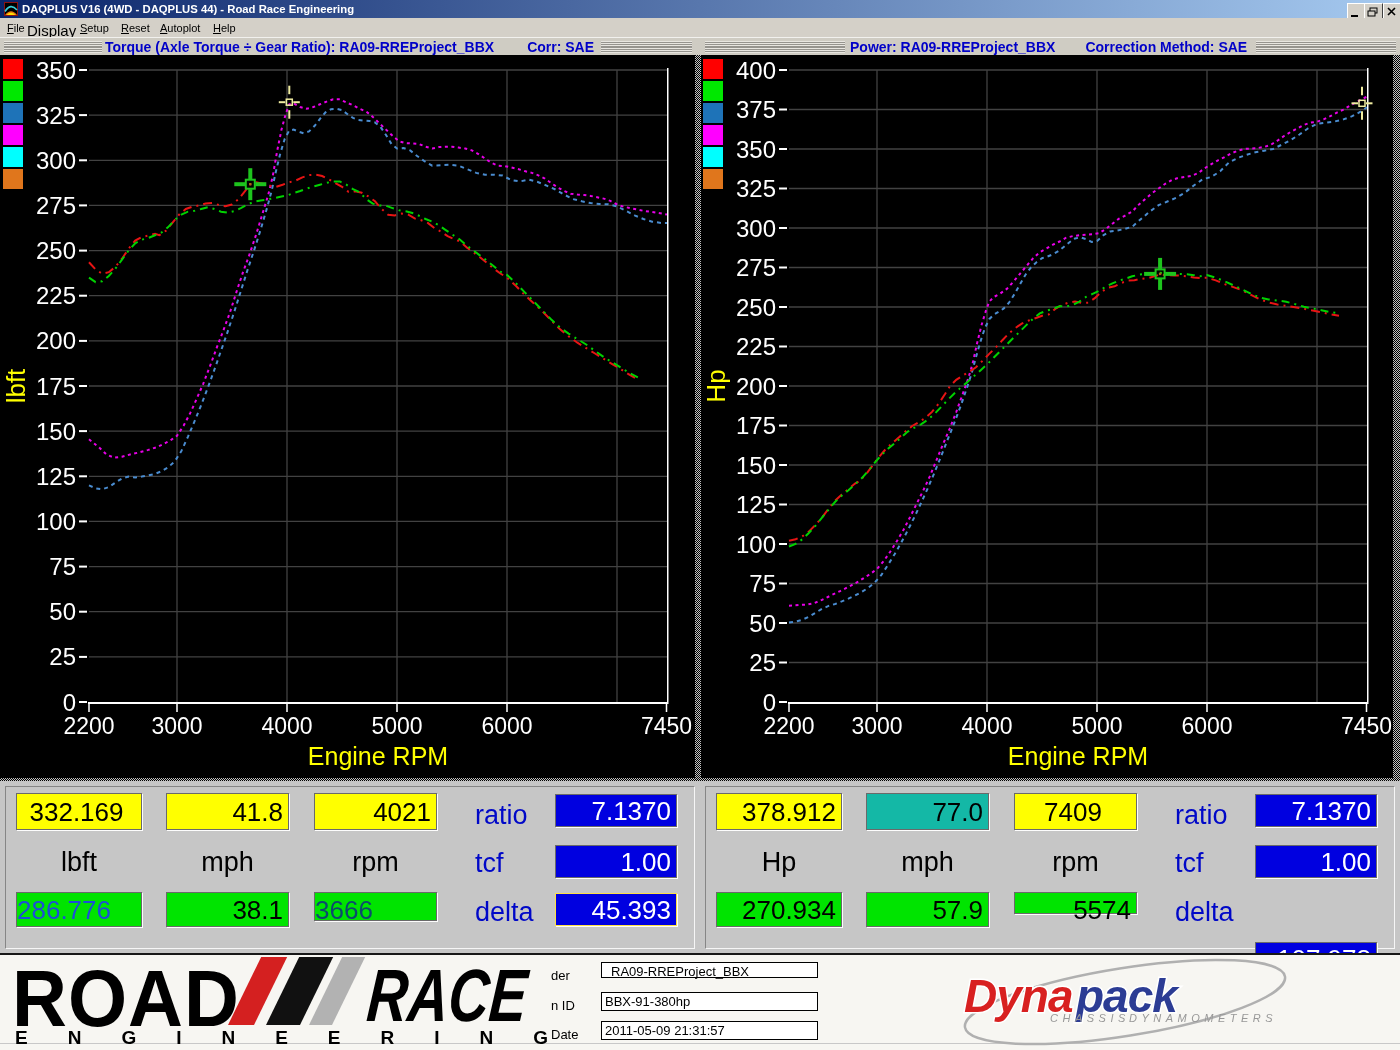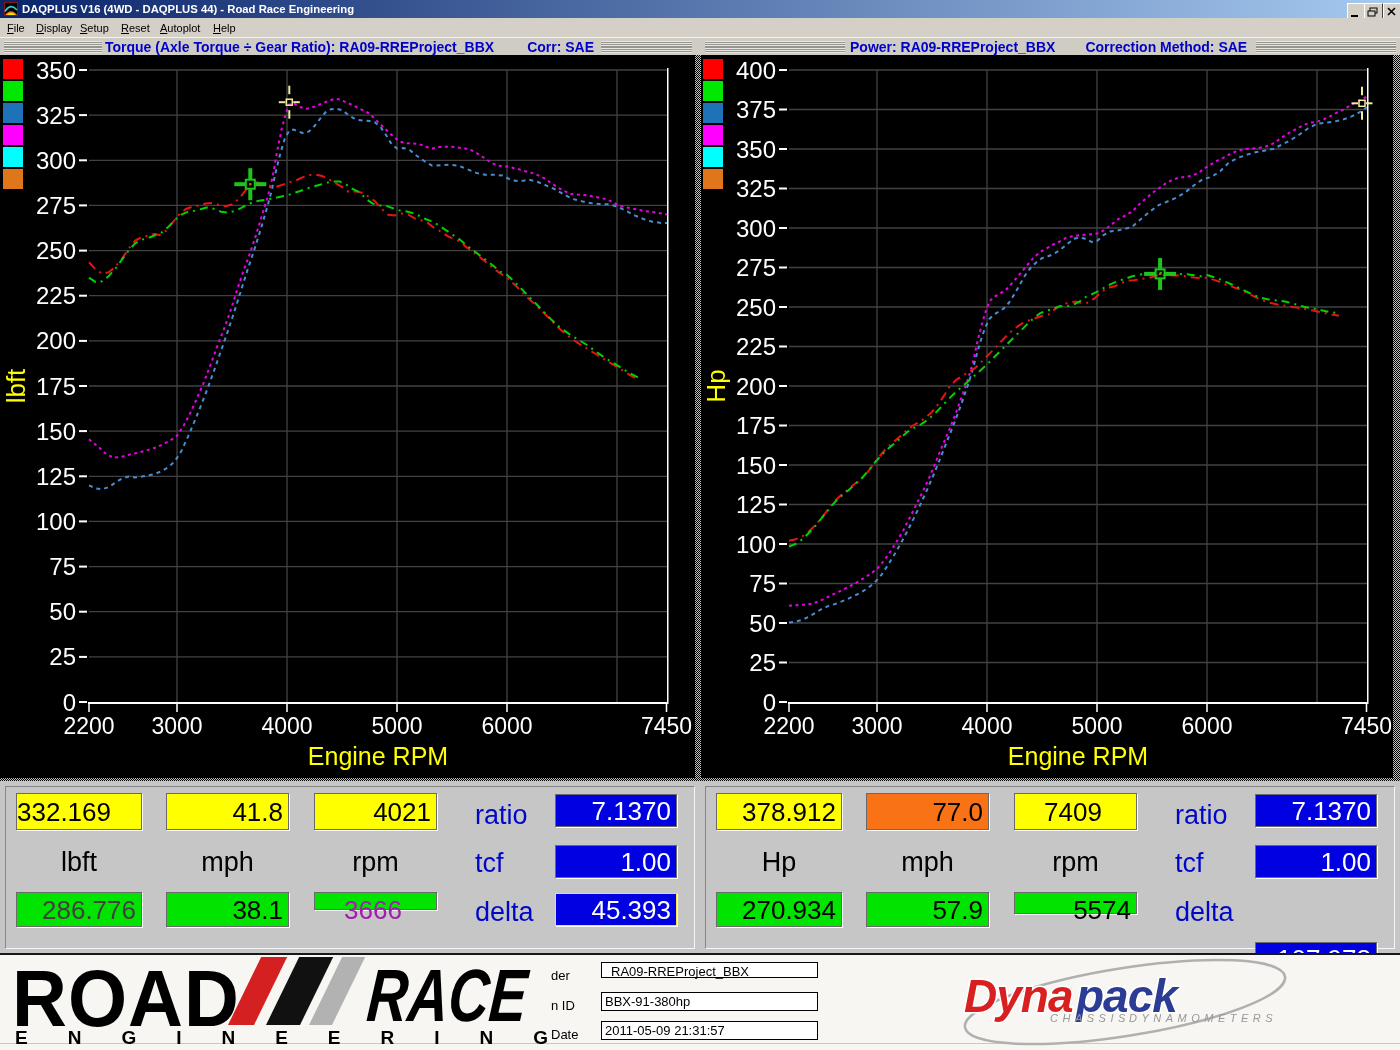--- a/index.html
+++ b/index.html
@@ -14,21 +14,21 @@
     </svg></div>
 <div style="left:1364px;position:absolute;top:3px;width:17px;height:14px;background:#d4d0c8;border-top:1px solid #fff;border-left:1px solid #fff;border-right:1px solid #404040;border-bottom:1px solid #404040"><svg width="15" height="12" viewBox="0 0 15 12">
       <rect x="5" y="2" width="7" height="5" fill="none" stroke="#000"></rect>
       <rect x="3" y="5" width="7" height="5" fill="#d4d0c8" stroke="#000"></rect>
     </svg></div>
 <div style="left:1383px;position:absolute;top:3px;width:17px;height:14px;background:#d4d0c8;border-top:1px solid #fff;border-left:1px solid #fff;border-right:1px solid #404040;border-bottom:1px solid #404040"><svg width="15" height="12" viewBox="0 0 15 12">
       <path d="M4 2 L11 9 M11 2 L4 9" stroke="#000" stroke-width="1.6"></path>
     </svg></div>
 <div style="position:absolute;left:0;top:18px;width:1400px;height:19px;background:#d4d0c8"></div>
 <div style="position:absolute;left:7px;top:22px;font-size:11px;color:#000"><span style="text-decoration:underline">F</span>ile</div>
-<div style="position:absolute;left:36px;top:22px;font-size:11px;color:#000"><span style="text-decoration:underline">D</span>isplay</div>
+<div style="position:absolute;left:27px;top:22px;font-size:15px;color:#000"><span style="text-decoration:underline">D</span>isplay</div>
 <div style="position:absolute;left:80px;top:22px;font-size:11px;color:#000"><span style="text-decoration:underline">S</span>etup</div>
 <div style="position:absolute;left:121px;top:22px;font-size:11px;color:#000"><span style="text-decoration:underline">R</span>eset</div>
 <div style="position:absolute;left:160px;top:22px;font-size:11px;color:#000"><span style="text-decoration:underline">A</span>utoplot</div>
 <div style="position:absolute;left:213px;top:22px;font-size:11px;color:#000"><span style="text-decoration:underline">H</span>elp</div>
 <div style="position:absolute;left:0;top:37px;width:700px;height:18px;background:#cfccc3;border-top:1px solid #f2f1ee"></div>
 <div style="position:absolute;left:4px;top:41px;width:98px;height:12px;background:repeating-linear-gradient(180deg,#e8e6e0 0 1px,#96948e 1px 2.2px)"></div>
 <div style="position:absolute;left:601px;top:41px;width:91px;height:12px;background:repeating-linear-gradient(180deg,#e8e6e0 0 1px,#96948e 1px 2.2px)"></div>
 <div style="position:absolute;left:105px;top:39px;font-size:14px;font-weight:bold;color:#0000c8">Torque (Axle Torque ÷ Gear Ratio): RA09-RREProject_BBX<span style="margin-left:33px">Corr: SAE</span></div>
 <div style="position:absolute;left:700px;top:37px;width:700px;height:18px;background:#cfccc3;border-top:1px solid #f2f1ee"></div>
 <div style="position:absolute;left:705px;top:41px;width:140px;height:12px;background:repeating-linear-gradient(180deg,#e8e6e0 0 1px,#96948e 1px 2.2px)"></div>
@@ -224,38 +224,38 @@
       <line x1="460.1" y1="223.9" x2="460.1" y2="234.9" stroke-width="4"></line>
       <rect x="455.6" y="214.4" width="9" height="9" stroke-width="2"></rect>
       <rect x="458.90000000000003" y="217.70000000000002" width="2.4" height="2.4" stroke="none" fill="#a86414"></rect>
     </g>
   </svg>
 <div class="checker" style="position:absolute;left:695px;top:55px;width:6px;height:726px"></div>
 <div class="checker" style="position:absolute;left:1393px;top:55px;width:7px;height:726px"></div>
 <div class="checker" style="position:absolute;left:0;top:778px;width:1400px;height:3px"></div>
 <div style="position:absolute;left:0;top:781px;width:1400px;height:172px;background:#c6c6c6"></div>
 <div style="position:absolute;left:5px;top:786px;width:688px;height:161px;border-top:1px solid #868686;border-left:1px solid #868686;border-bottom:1px solid #f6f6f6;border-right:1px solid #f6f6f6"></div>
-<div style="position:absolute;left:16px;top:793px;width:126px;height:37px;background:#ffff00;border:1px solid #6a6a6a;box-shadow:1px 1px 0 #fdfdfd;font-size:26px;color:#000;text-align:left;line-height:37px;padding-right:5px;box-sizing:border-box">332.169</div>
+<div style="position:absolute;left:16px;top:793px;width:126px;height:37px;background:#ffff00;border:1px solid #6a6a6a;box-shadow:1px 1px 0 #fdfdfd;font-size:26px;color:#000;text-align:center;line-height:37px;padding-right:5px;box-sizing:border-box">332.169</div>
 <div style="position:absolute;left:166px;top:793px;width:123px;height:37px;background:#ffff00;border:1px solid #6a6a6a;box-shadow:1px 1px 0 #fdfdfd;font-size:26px;color:#000;text-align:right;line-height:37px;padding-right:5px;box-sizing:border-box">41.8</div>
 <div style="position:absolute;left:314px;top:793px;width:123px;height:37px;background:#ffff00;border:1px solid #6a6a6a;box-shadow:1px 1px 0 #fdfdfd;font-size:26px;color:#000;text-align:right;line-height:37px;padding-right:5px;box-sizing:border-box">4021</div>
-<div style="position:absolute;left:16px;top:892px;width:126px;height:35px;background:#00e400;border:1px solid #6a6a6a;box-shadow:1px 1px 0 #fdfdfd;font-size:26px;color:#404040;text-align:right;line-height:35px;padding-right:5px;box-sizing:border-box">286.776</div>
+<div style="position:absolute;left:16px;top:892px;width:126px;height:35px;background:#00e400;border:1px solid #6a6a6a;box-shadow:1px 1px 0 #fdfdfd;font-size:26px;color:#1d4ed8;line-height:35px;padding-right:5px;box-sizing:border-box">286.776</div>
 <div style="position:absolute;left:166px;top:892px;width:123px;height:35px;background:#00e400;border:1px solid #6a6a6a;box-shadow:1px 1px 0 #fdfdfd;font-size:26px;color:#000;text-align:right;line-height:35px;padding-right:5px;box-sizing:border-box">38.1</div>
-<div style="position:absolute;left:314px;top:892px;width:123px;height:18px;background:#00e400;border:1px solid #6a6a6a;box-shadow:1px 1px 0 #fdfdfd;font-size:26px;color:#a21caf;text-align:center;line-height:35px;padding-right:5px;box-sizing:border-box">3666</div>
+<div style="position:absolute;left:314px;top:892px;width:123px;height:29px;background:#00e400;border:1px solid #6a6a6a;box-shadow:1px 1px 0 #fdfdfd;font-size:26px;color:#0c4a6e;text-align:left;line-height:35px;padding-right:5px;box-sizing:border-box">3666</div>
 <div style="position:absolute;left:4.0px;top:847px;width:150px;text-align:center;font-size:27px;color:#000">lbft</div>
 <div style="position:absolute;left:152.5px;top:847px;width:150px;text-align:center;font-size:27px;color:#000">mph</div>
 <div style="position:absolute;left:300.5px;top:847px;width:150px;text-align:center;font-size:27px;color:#000">rpm</div>
 <div style="position:absolute;left:475px;top:800px;font-size:27px;color:#0008c8">ratio</div>
 <div style="position:absolute;left:475px;top:848px;font-size:27px;color:#0008c8">tcf</div>
 <div style="position:absolute;left:475px;top:897px;font-size:27px;color:#0008c8">delta</div>
 <div style="position:absolute;left:555px;top:794px;width:122px;height:33px;background:#0000e0;border:1px solid #6a6a6a;box-shadow:1px 1px 0 #fdfdfd;font-size:26px;color:#fff;text-align:right;line-height:33px;padding-right:5px;box-sizing:border-box">7.1370</div>
 <div style="position:absolute;left:555px;top:845px;width:122px;height:33px;background:#0000e0;border:1px solid #6a6a6a;box-shadow:1px 1px 0 #fdfdfd;font-size:26px;color:#fff;text-align:right;line-height:33px;padding-right:5px;box-sizing:border-box">1.00</div>
 <div style="position:absolute;left:555px;top:893px;width:122px;height:33px;background:#0000e0;border:1px solid #fde047;box-shadow:1px 1px 0 #fdfdfd;font-size:26px;color:#fff;text-align:right;line-height:33px;padding-right:5px;box-sizing:border-box">45.393</div>
 <div style="position:absolute;left:705px;top:786px;width:688px;height:161px;border-top:1px solid #868686;border-left:1px solid #868686;border-bottom:1px solid #f6f6f6;border-right:1px solid #f6f6f6"></div>
 <div style="position:absolute;left:716px;top:793px;width:126px;height:37px;background:#ffff00;border:1px solid #6a6a6a;box-shadow:1px 1px 0 #fdfdfd;font-size:26px;color:#000;text-align:right;line-height:37px;padding-right:5px;box-sizing:border-box">378.912</div>
-<div style="position:absolute;left:866px;top:793px;width:123px;height:37px;background:#f97316;border:1px solid #6a6a6a;box-shadow:1px 1px 0 #fdfdfd;font-size:26px;color:#000;text-align:right;line-height:37px;padding-right:5px;box-sizing:border-box">77.0</div>
+<div style="position:absolute;left:866px;top:793px;width:123px;height:37px;background:#14b8a6;border:1px solid #6a6a6a;box-shadow:1px 1px 0 #fdfdfd;font-size:26px;color:#000;text-align:right;line-height:37px;padding-right:5px;box-sizing:border-box">77.0</div>
 <div style="position:absolute;left:1014px;top:793px;width:123px;height:37px;background:#ffff00;border:1px solid #6a6a6a;box-shadow:1px 1px 0 #fdfdfd;font-size:26px;color:#000;text-align:center;line-height:37px;padding-right:5px;box-sizing:border-box">7409</div>
 <div style="position:absolute;left:716px;top:892px;width:126px;height:35px;background:#00e400;border:1px solid #6a6a6a;box-shadow:1px 1px 0 #fdfdfd;font-size:26px;color:#000;text-align:right;line-height:35px;padding-right:5px;box-sizing:border-box">270.934</div>
 <div style="position:absolute;left:866px;top:892px;width:123px;height:35px;background:#00e400;border:1px solid #6a6a6a;box-shadow:1px 1px 0 #fdfdfd;font-size:26px;color:#000;text-align:right;line-height:35px;padding-right:5px;box-sizing:border-box">57.9</div>
 <div style="position:absolute;left:1014px;top:892px;width:123px;height:22px;background:#00e400;border:1px solid #6a6a6a;box-shadow:1px 1px 0 #fdfdfd;font-size:26px;color:#000;text-align:right;line-height:35px;padding-right:5px;box-sizing:border-box">5574</div>
 <div style="position:absolute;left:704.0px;top:847px;width:150px;text-align:center;font-size:27px;color:#000">Hp</div>
 <div style="position:absolute;left:852.5px;top:847px;width:150px;text-align:center;font-size:27px;color:#000">mph</div>
 <div style="position:absolute;left:1000.5px;top:847px;width:150px;text-align:center;font-size:27px;color:#000">rpm</div>
 <div style="position:absolute;left:1175px;top:800px;font-size:27px;color:#0008c8">ratio</div>
 <div style="position:absolute;left:1175px;top:848px;font-size:27px;color:#0008c8">tcf</div>
 <div style="position:absolute;left:1175px;top:897px;font-size:27px;color:#0008c8">delta</div>

